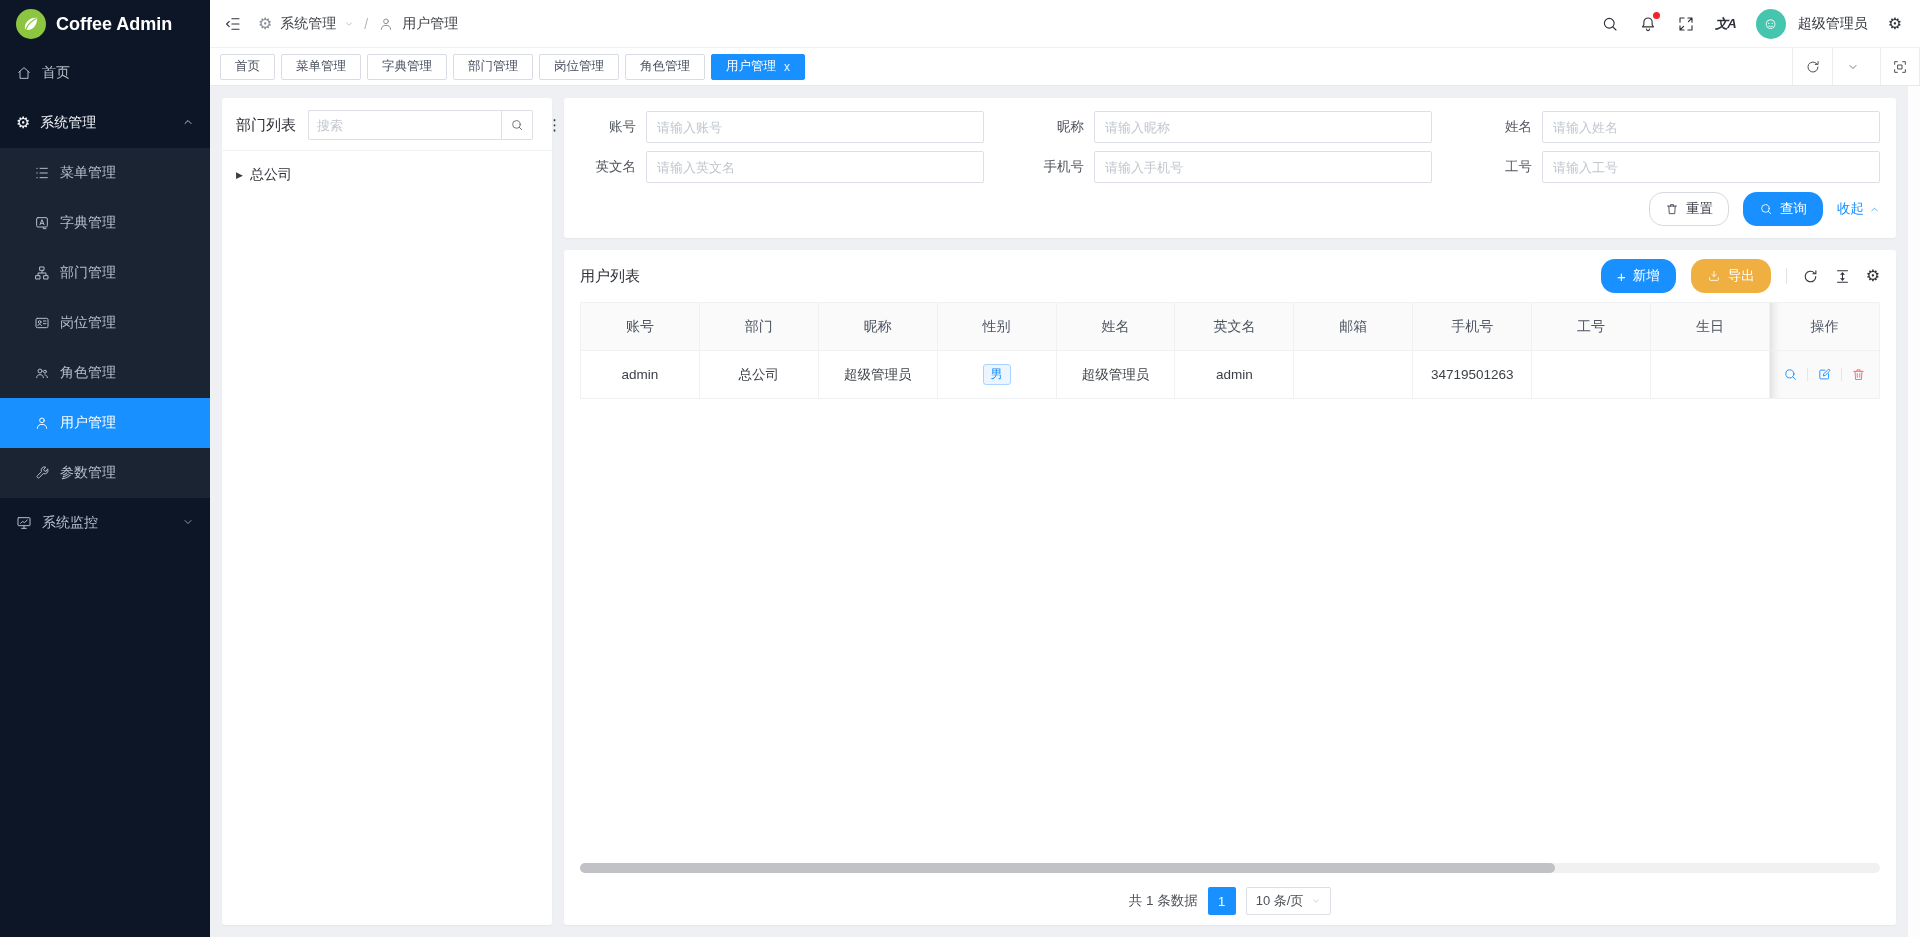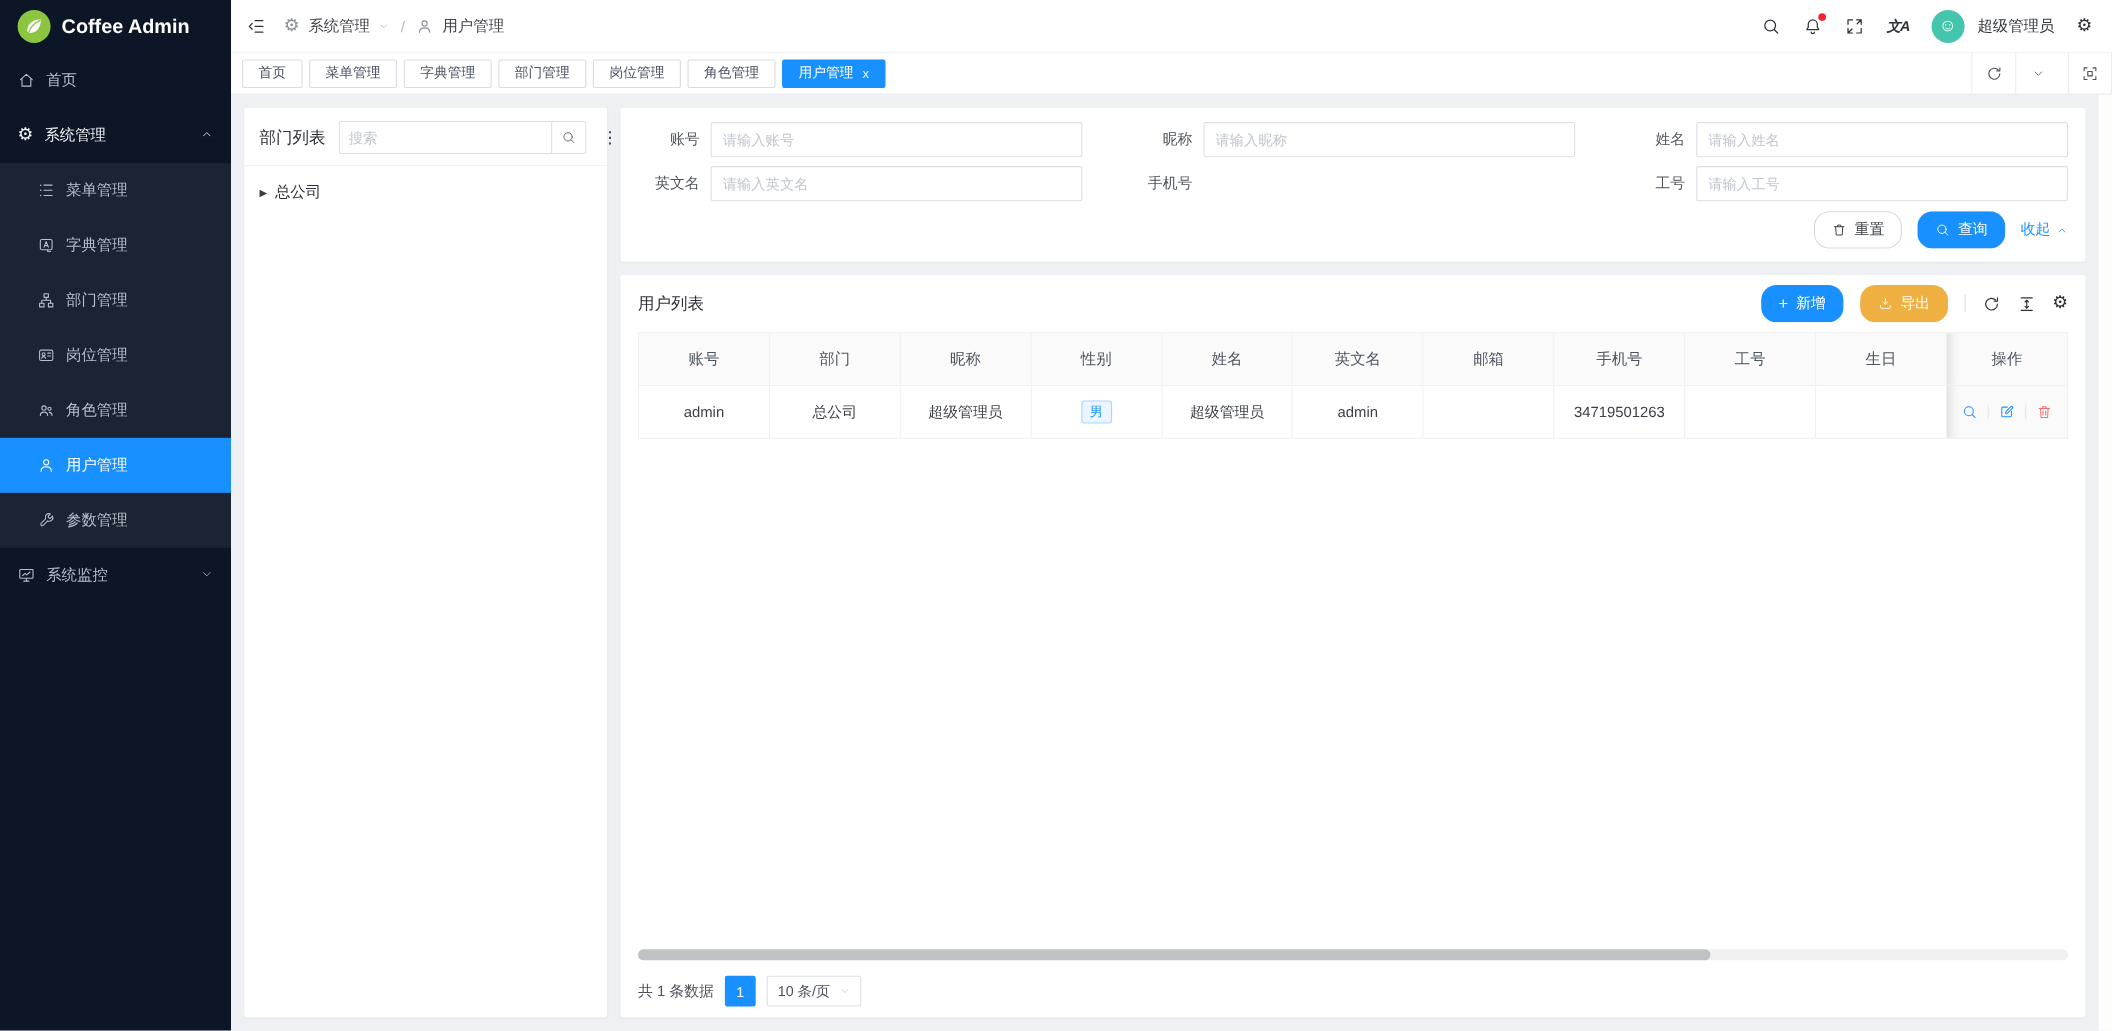--- a/index.html
+++ b/index.html
@@ -98,21 +98,21 @@
   .row-actions { display:flex; align-items:center; justify-content:center; gap:9px; }
   .row-actions .act { display:flex; cursor:pointer; }
   .row-actions svg { width:15px; height:15px; }
   .act-view, .act-edit { color:#1890ff; }
   .act-delete { color:#f56c6c; }
   .act-divider { width:1px; height:13px; background:#e3e6ea; }
 
   .hscrollbar { position:absolute; left:16px; right:16px; bottom:52px; height:10px; background:#f1f1f1; border-radius:5px; }
   .hscrollbar .thumb { position:absolute; left:0; top:0; height:10px; width:75%; background:#c0c2c5; border-radius:5px; }
 
-  .pagination { position:absolute; left:16px; right:16px; bottom:0; height:48px; display:flex; align-items:center; justify-content:flex-start; gap:10px; }
+  .pagination { position:absolute; left:16px; right:16px; bottom:0; height:48px; display:flex; align-items:center; justify-content:center; gap:10px; }
   .page-total { font-size:13.5px; color:#4d5157; }
   .page-btn { min-width:28px; height:28px; background:#1890ff; color:#fff; border-radius:2px; display:flex; align-items:center; justify-content:center; font-size:13px; cursor:pointer; }
   .size-select { height:28px; border:1px solid #dcdfe6; border-radius:2px; display:flex; align-items:center; gap:8px; padding:0 9px; font-size:13px; color:#4d5157; cursor:pointer; }
   .size-select svg { width:10px; height:10px; color:#b6bac1; }
 </style>
 </head>
 <body>
 
 <aside class="sidebar">
   <div class="logo">
@@ -346,20 +346,21 @@
           <div class="field">
             <label>姓名</label>
             <input placeholder="请输入姓名" style="">
           </div>
           <div class="field">
             <label>英文名</label>
             <input placeholder="请输入英文名" style="">
           </div>
           <div class="field">
             <label>手机号</label>
+            <input placeholder="请输入手机号" style="">
           </div>
           <div class="field">
             <label>工号</label>
             <input placeholder="请输入工号" style="">
           </div>
         </div>
         <div class="filter-actions">
           <button class="btn btn-plain">
             <svg class="ic" viewBox="0 0 24 24">
                 <path d="M4.5 7h15M9.5 7V4.5h5V7M6.5 7l.8 13h9.4l.8-13"></path>

